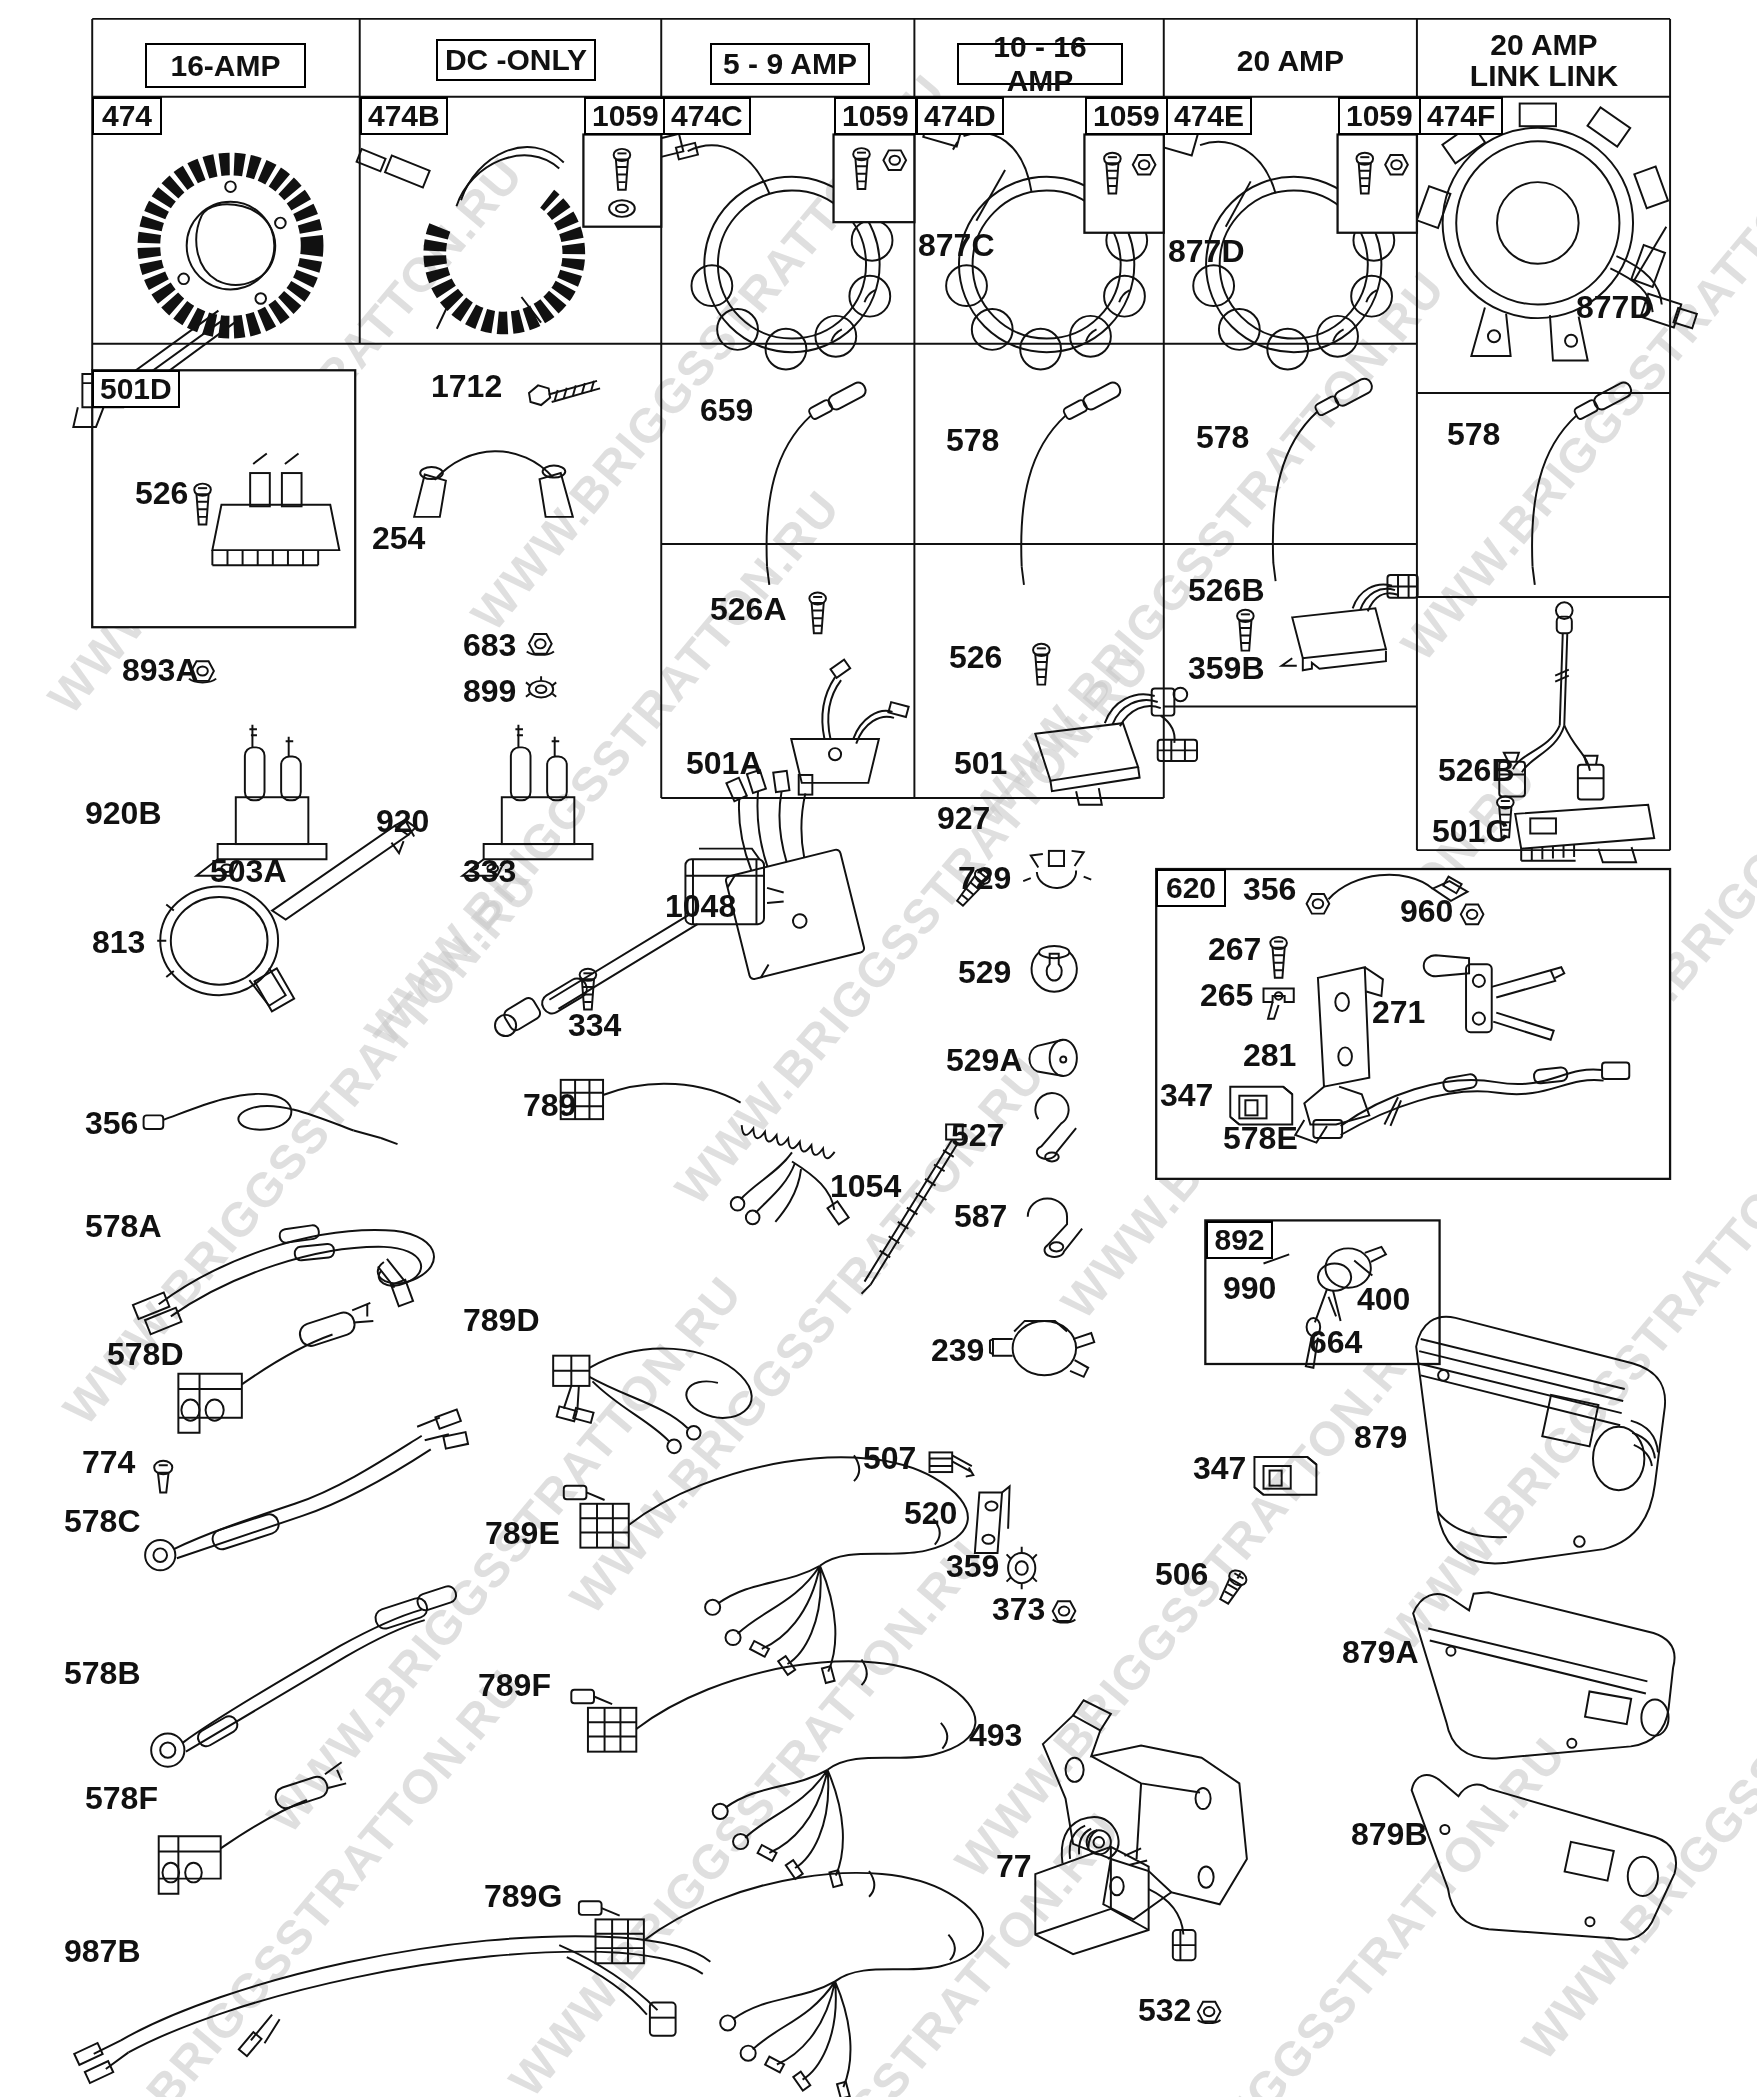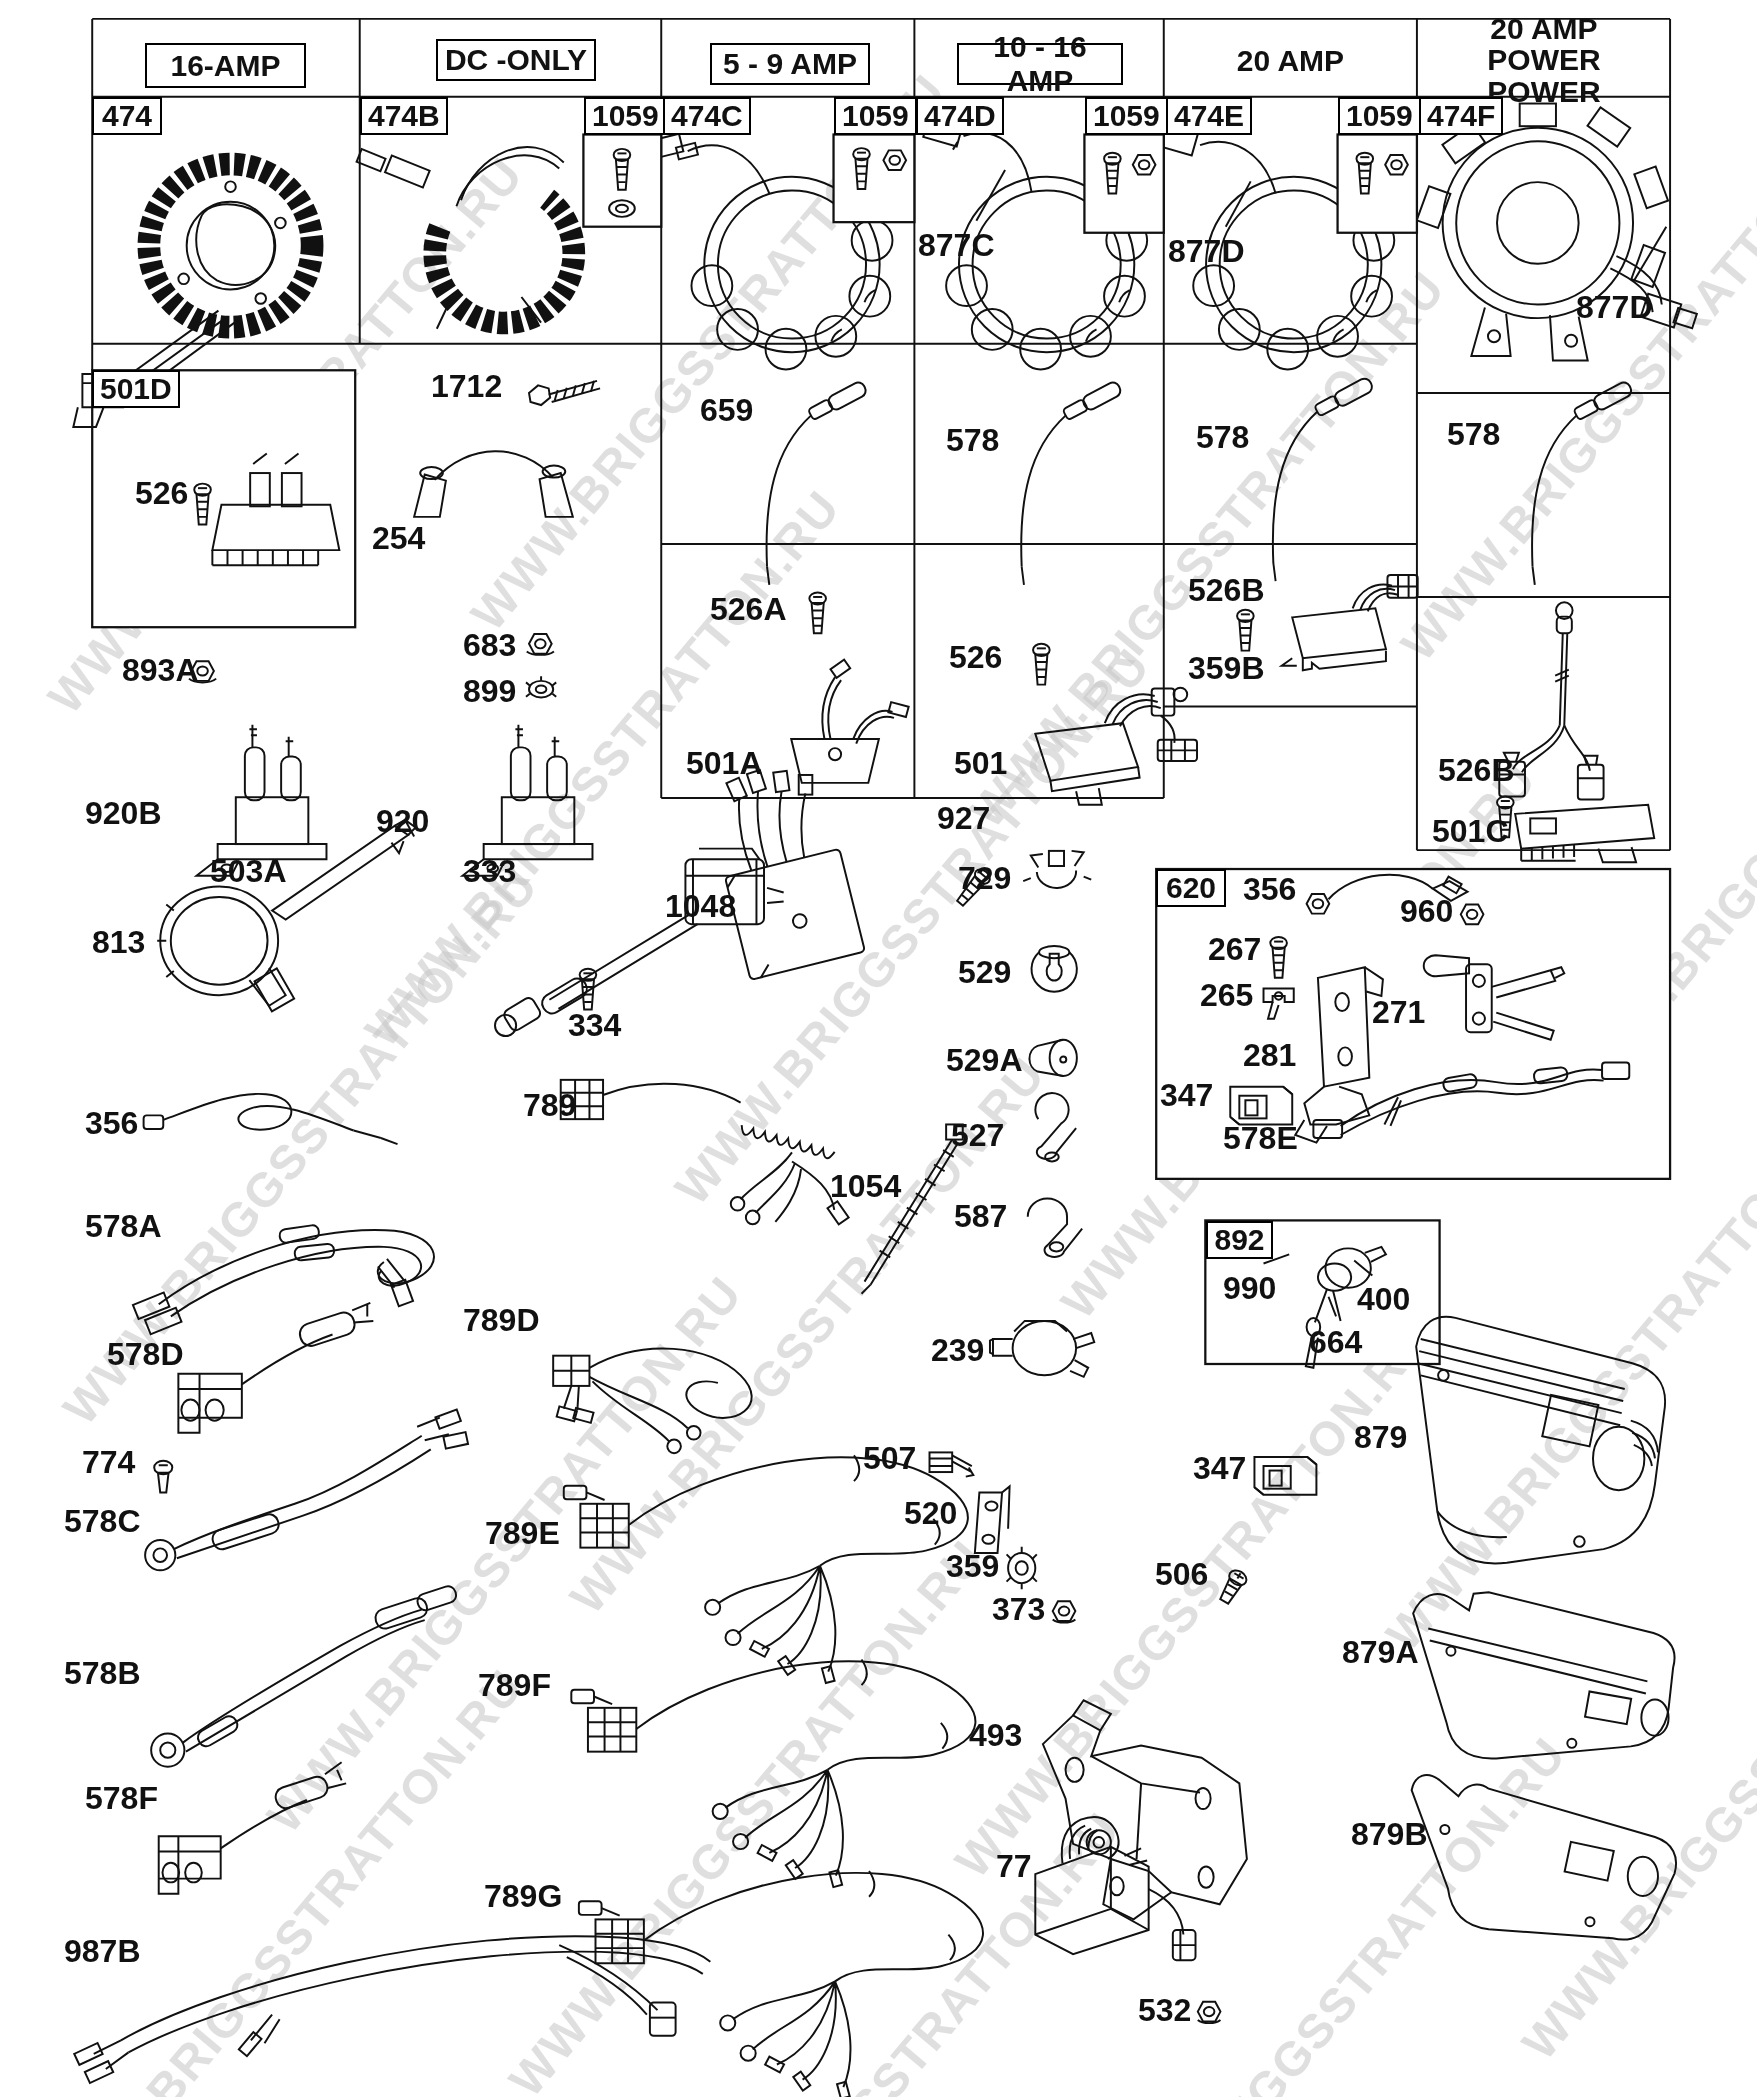--- a/index.html
+++ b/index.html
@@ -615,21 +615,21 @@
   </svg>
 
   <div class="hdr boxed" style="left:145px;top:43px;width:157px;height:41px">16-AMP</div>
   <div class="hdr boxed" style="left:436px;top:39px;width:156px;height:38px">DC -ONLY</div>
   <div class="hdr boxed" style="left:710px;top:43px;width:156px;height:38px">5 - 9 AMP</div>
   <div class="hdr boxed" style="left:957px;top:43px;width:162px;height:38px">10 - 16 AMP</div>
   <div class="hdr" style="left:1215px;top:42px;width:151px;height:38px">20 AMP</div>
   <div class="hdr" style="left:1436px;top:26px;width:216px;height:68px">
     <span class="l2">
         <span style="display:block">20 AMP</span>
-        <span style="display:block">POWER POWER</span>
+        <span style="display:block">LINK LINK</span>
       </span>
   </div>
 
   <div class="tag" style="left:92px;top:97px">474</div>
   <div class="tag" style="left:360px;top:97px">474B</div>
   <div class="tag" style="left:584px;top:97px;min-width:78px">1059</div>
   <div class="tag" style="left:663px;top:97px">474C</div>
   <div class="tag" style="left:834px;top:97px;min-width:81px">1059</div>
   <div class="tag" style="left:916px;top:97px">474D</div>
   <div class="tag" style="left:1085px;top:97px;min-width:79px">1059</div>

